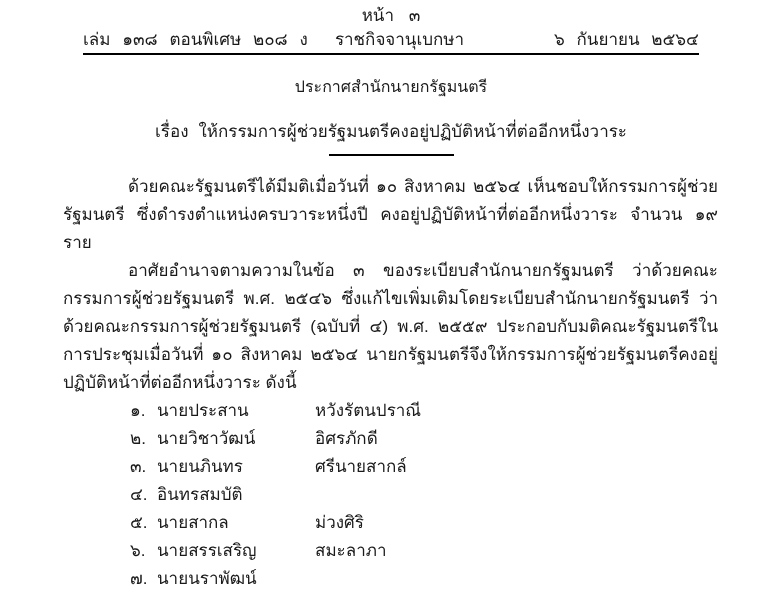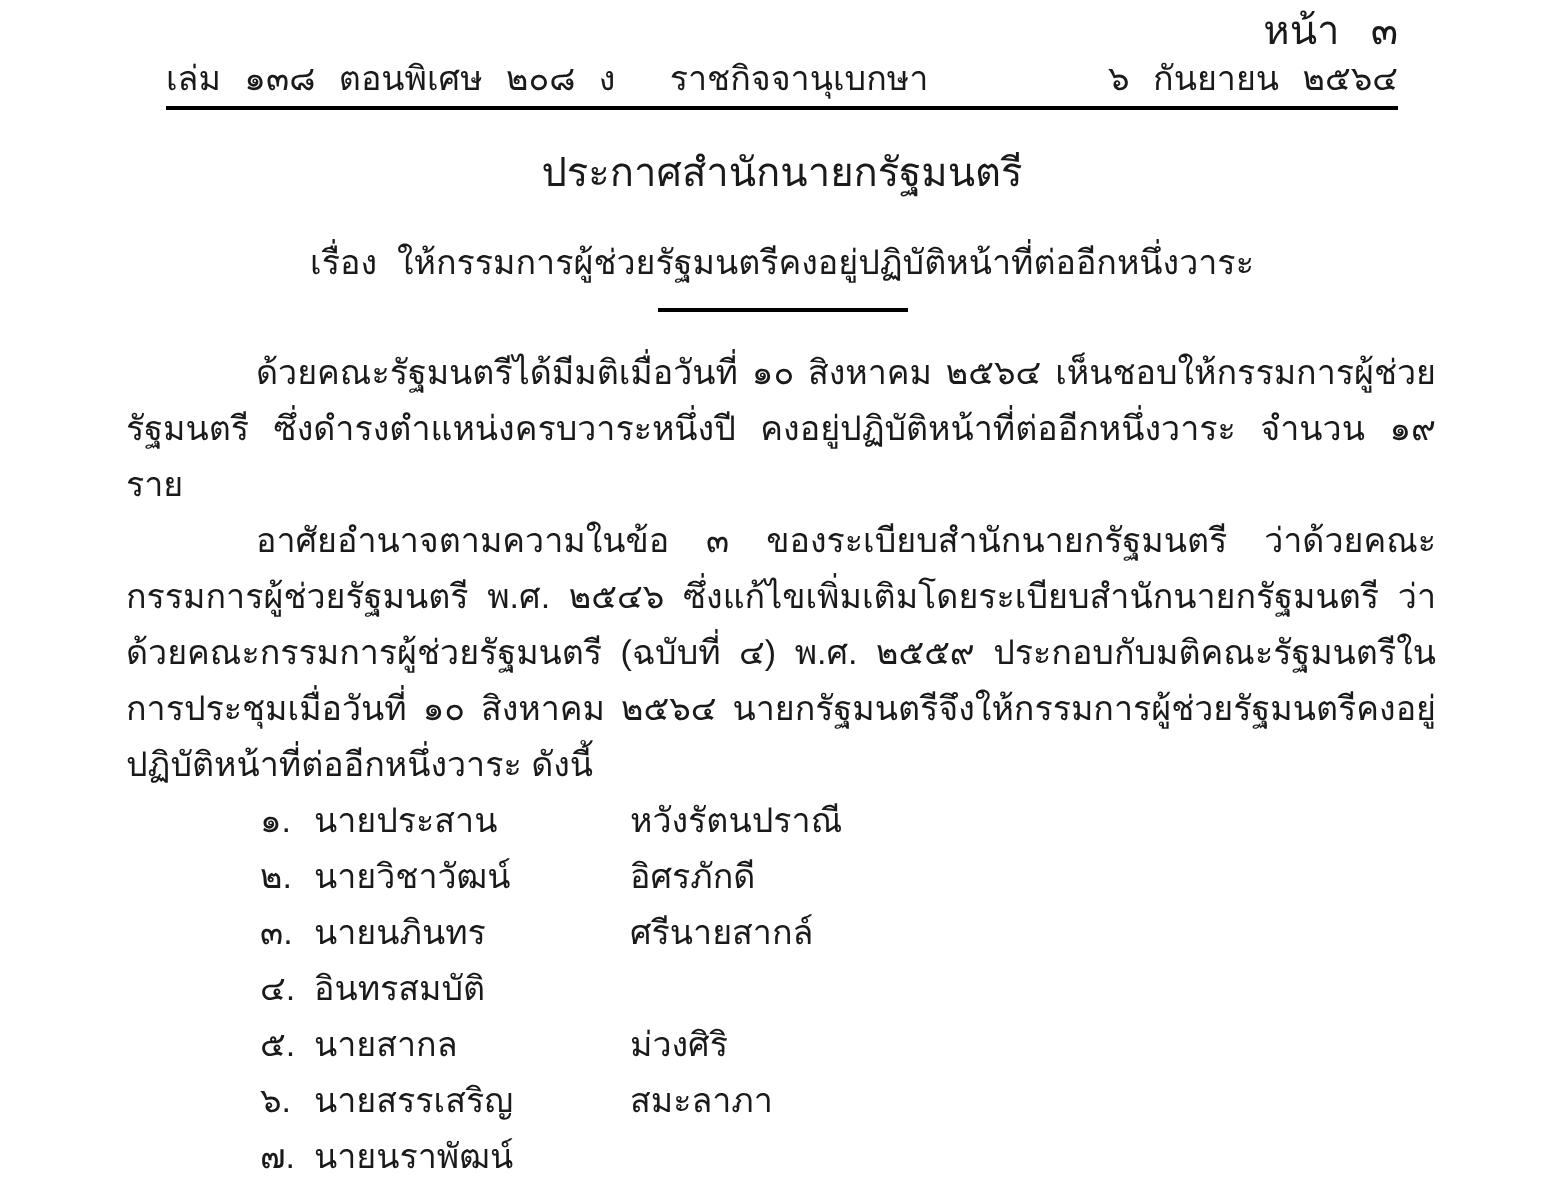--- a/index.html
+++ b/index.html
@@ -13,22 +13,22 @@
     overflow: hidden;
     box-sizing: border-box;
     padding-top: 4px;
   }
   
   .header-band {
     width: 616px;
     margin: 0 auto;
   }
   .page-num {
-    text-align: right;
-    font-size: 20px;
+    text-align: center;
+    font-size: 17px;
     line-height: 24px;
     word-spacing: 10px;
   }
   .meta-row {
     display: grid;
     grid-template-columns: 1fr auto 1fr;
     align-items: baseline;
     font-size: 17px;
     line-height: 24px;
   }
@@ -37,21 +37,21 @@
   .meta-right { justify-self: end; word-spacing: 7px; }
   .header-rule {
     height: 0;
     border-bottom: 2px solid #000000;
     margin-top: 1px;
   }
   
   .title-block { text-align: center; margin-top: 16px; }
   .doc-title {
     margin: 16px;
-    font-size: 20px;
+    font-size: 16px;
     font-weight: normal;
     line-height: 32px;
   }
   .doc-subject {
     font-size: 17px;
     line-height: 26px;
     margin-top: 15px;
   }
   .doc-subject .subject-prefix { margin-right: 10px; }
   .title-rule {

